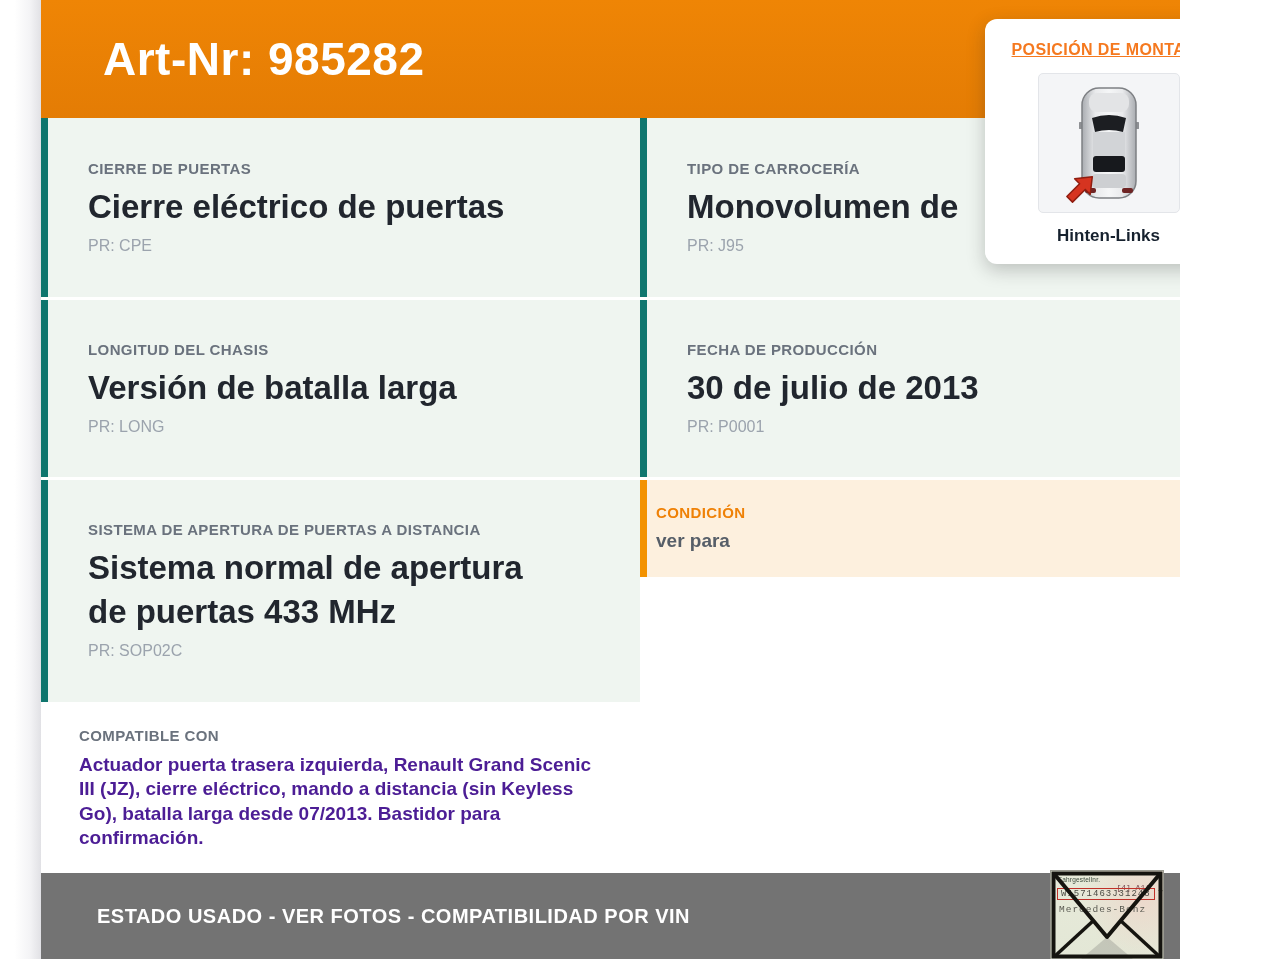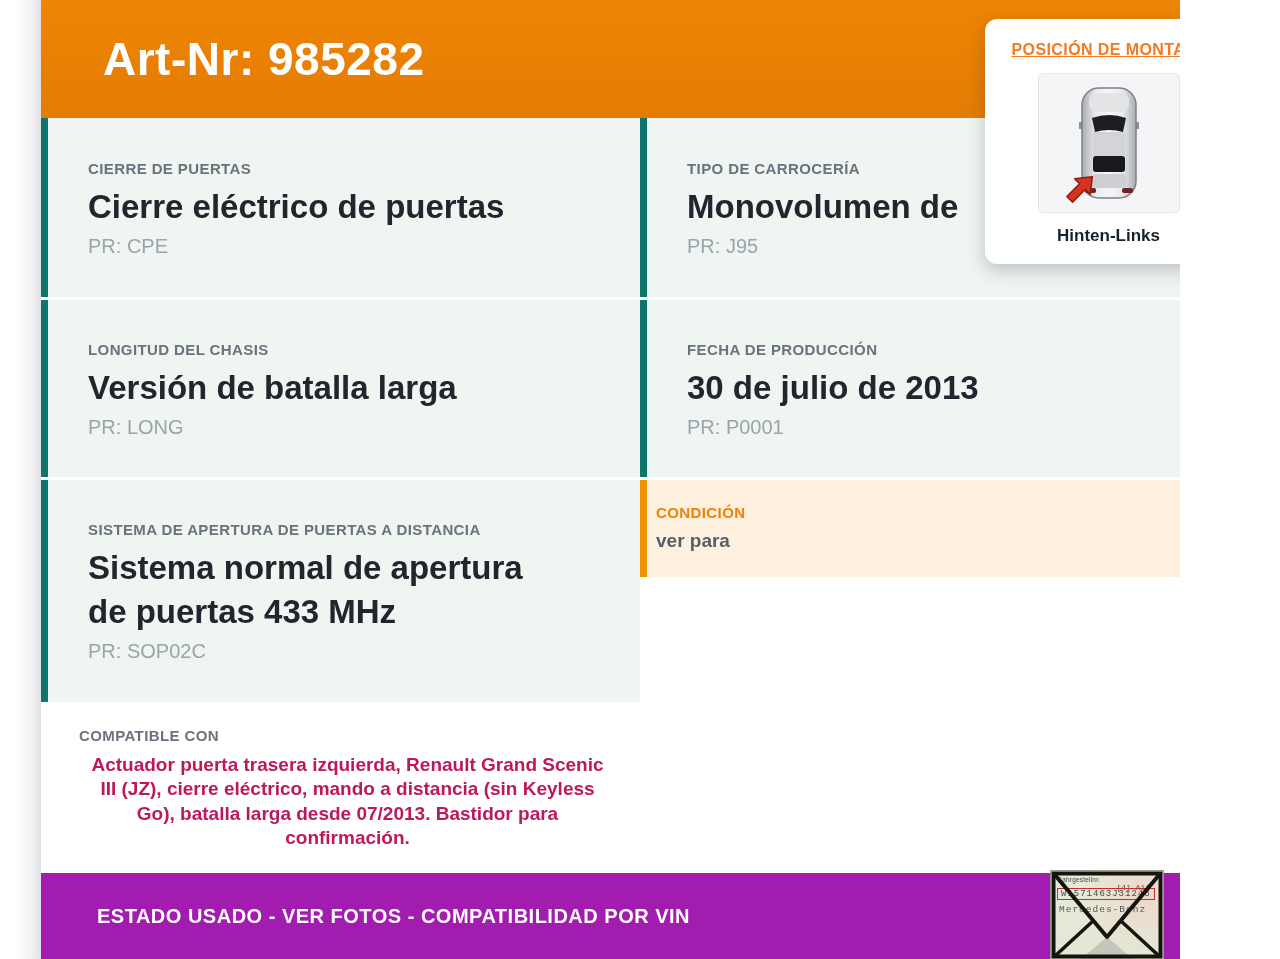--- a/index.html
+++ b/index.html
@@ -22,57 +22,57 @@
     padding-left:62px;white-space:nowrap;}
 
   
   .card{position:absolute;box-sizing:border-box;background:#eff5f0;
     border-left:7px solid #0f766e;padding:0 30px 0 40px;
     display:flex;flex-direction:column;justify-content:center;}
   .card-label{font-size:15px;font-weight:700;letter-spacing:.4px;color:#6a727d;
     line-height:18px;margin-bottom:7px;white-space:pre-line;}
   .card-value{font-size:33px;font-weight:700;color:#21262e;line-height:44px;
     margin-bottom:7px;white-space:pre-line;}
-  .card-pr{font-size:20px;color:#9ba3ad;line-height:20px;white-space:nowrap;}
+  .card-pr{font-size:16px;color:#9ba3ad;line-height:20px;white-space:nowrap;}
 
   .card-c1{left:0;top:118px;width:599px;height:179px;}
   .card-c2{left:599px;top:118px;width:600px;height:179px;}
   .card-c2 .card-value{white-space:nowrap;overflow:hidden;}
   .card-c3{left:0;top:300px;width:599px;height:177px;}
   .card-c4{left:599px;top:300px;width:600px;height:177px;}
   .card-c5{left:0;top:480px;width:599px;height:222px;}
 
   
   .card-condition{left:599px;top:480px;width:600px;height:97px;
     background:#fdf0de;border-left:7px solid #f39200;padding-left:9px;}
   .card-condition .card-label{color:#ef8106;margin-bottom:6px;}
   .condition-value{font-size:19px;font-weight:600;color:#565e68;line-height:25px;}
 
   
   .card-compat{left:0;top:705px;width:599px;height:167px;background:#ffffff;
     border-left:none;padding-left:38px;padding-right:24px;}
   .card-compat .card-label{margin-bottom:8px;}
-  .compat-text{font-size:19px;font-weight:700;color:#be185d;line-height:24.5px;
-    white-space:pre-line;text-align:center;}
+  .compat-text{font-size:19px;font-weight:700;color:#4c1d95;line-height:24.5px;
+    white-space:pre-line;}
 
   
   .mount-card{position:absolute;left:944px;top:19px;width:247px;height:245px;
     background:#ffffff;border-radius:12px;z-index:10;
     box-shadow:0 6px 18px rgba(40,40,40,.25);
     display:flex;flex-direction:column;align-items:center;box-sizing:border-box;padding-top:22px;}
   .mount-title{font-size:16px;font-weight:800;letter-spacing:.4px;color:#f5791f;
     margin-bottom:14px;white-space:nowrap;text-decoration:underline;}
   .mount-imgbox{position:relative;width:140px;height:138px;background:#f4f5f7;
     border:1px solid #e3e5e9;border-radius:5px;}
   .car-svg{position:absolute;left:40px;top:12px;}
   .arrow-svg{position:absolute;left:24px;top:96px;}
   .mount-pos{margin-top:13px;font-size:17px;font-weight:700;color:#16212e;}
 
   
-  .footer{position:absolute;left:0;top:873px;width:1199px;height:86px;background:#a21caf;
+  .footer{position:absolute;left:0;top:873px;width:1199px;height:86px;background:#737373;
     display:flex;align-items:center;}
   .footer-text{color:#ffffff;font-size:20px;font-weight:700;letter-spacing:.5px;
     padding-left:56px;white-space:nowrap;}
 
   
   .stamp{position:absolute;left:1051px;top:871px;width:112px;height:88px;z-index:20;
     background:
       radial-gradient(circle at 82% 30%, #ecd8cb 0%, rgba(236,216,203,0) 55%),
       linear-gradient(180deg,#e7ead9 0%,#e3e7d6 100%);
     box-shadow:0 0 0 1px #9a9a90;}

